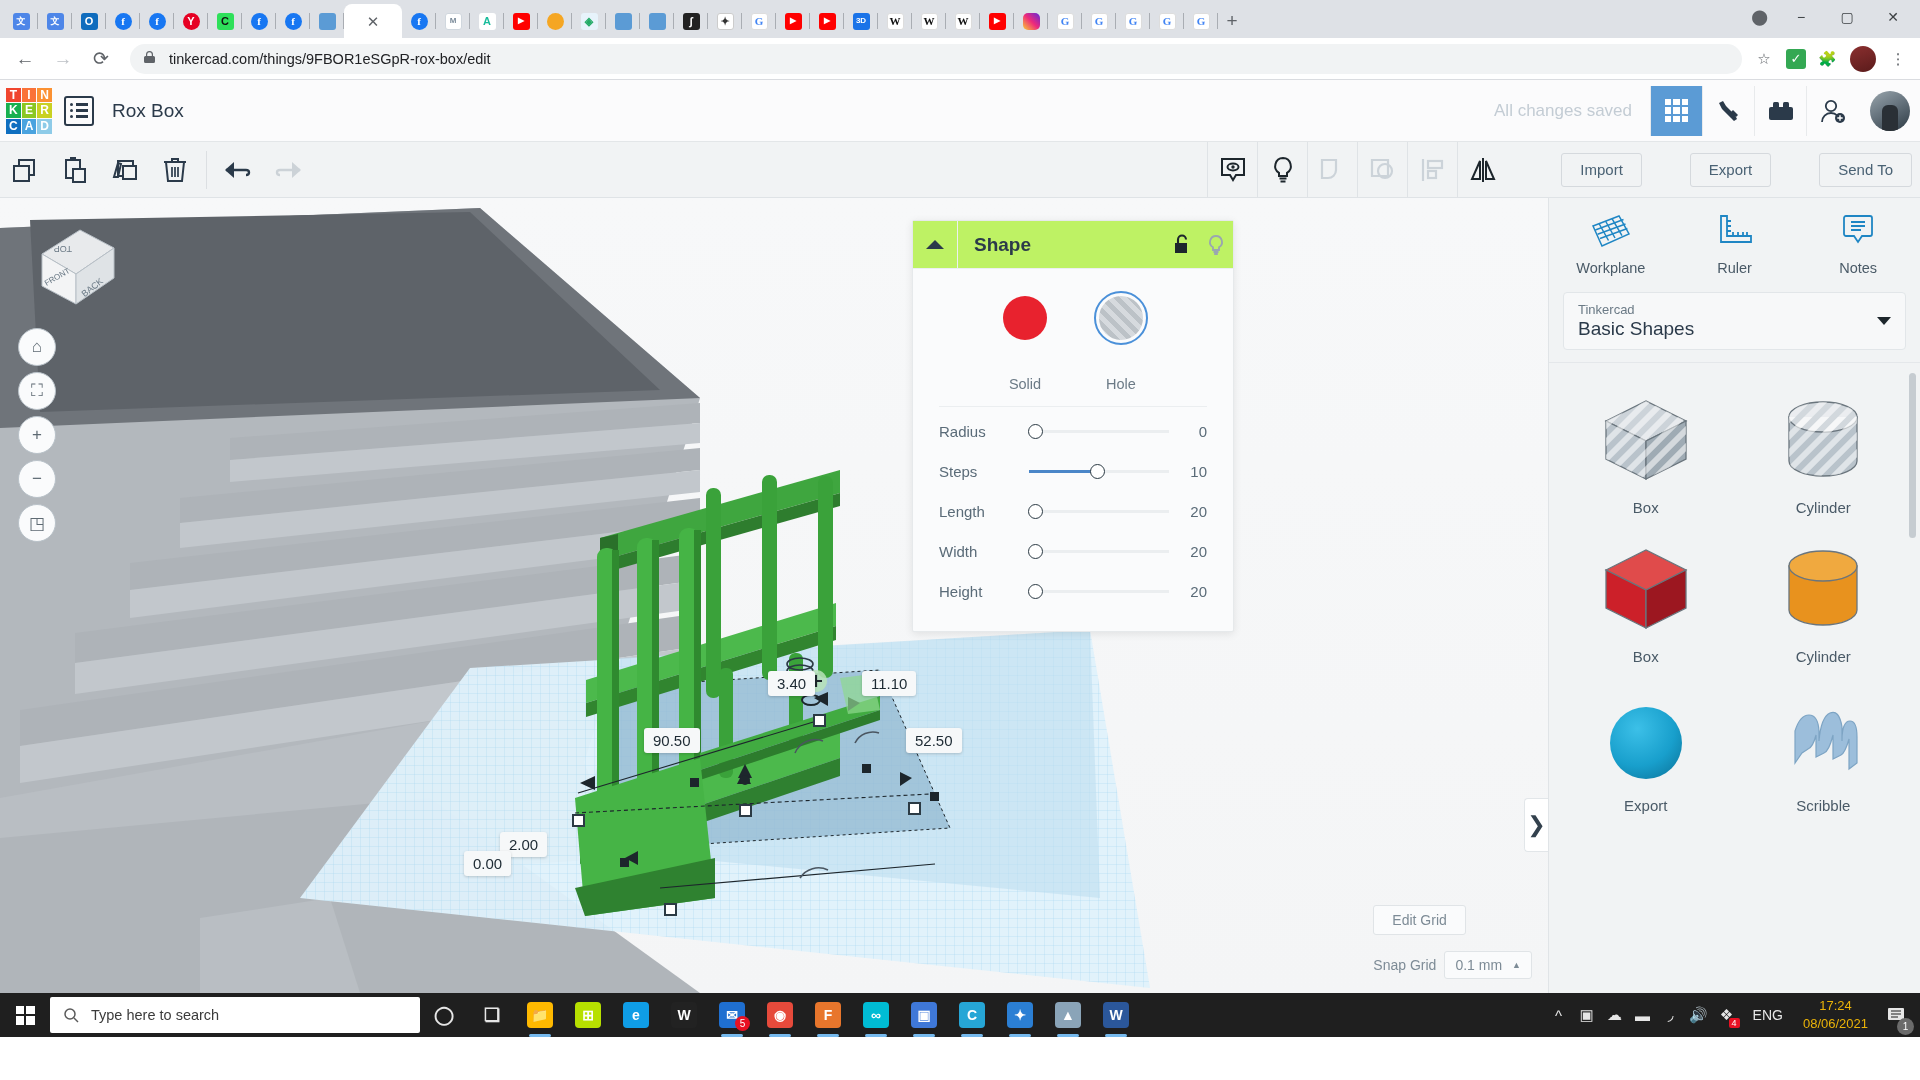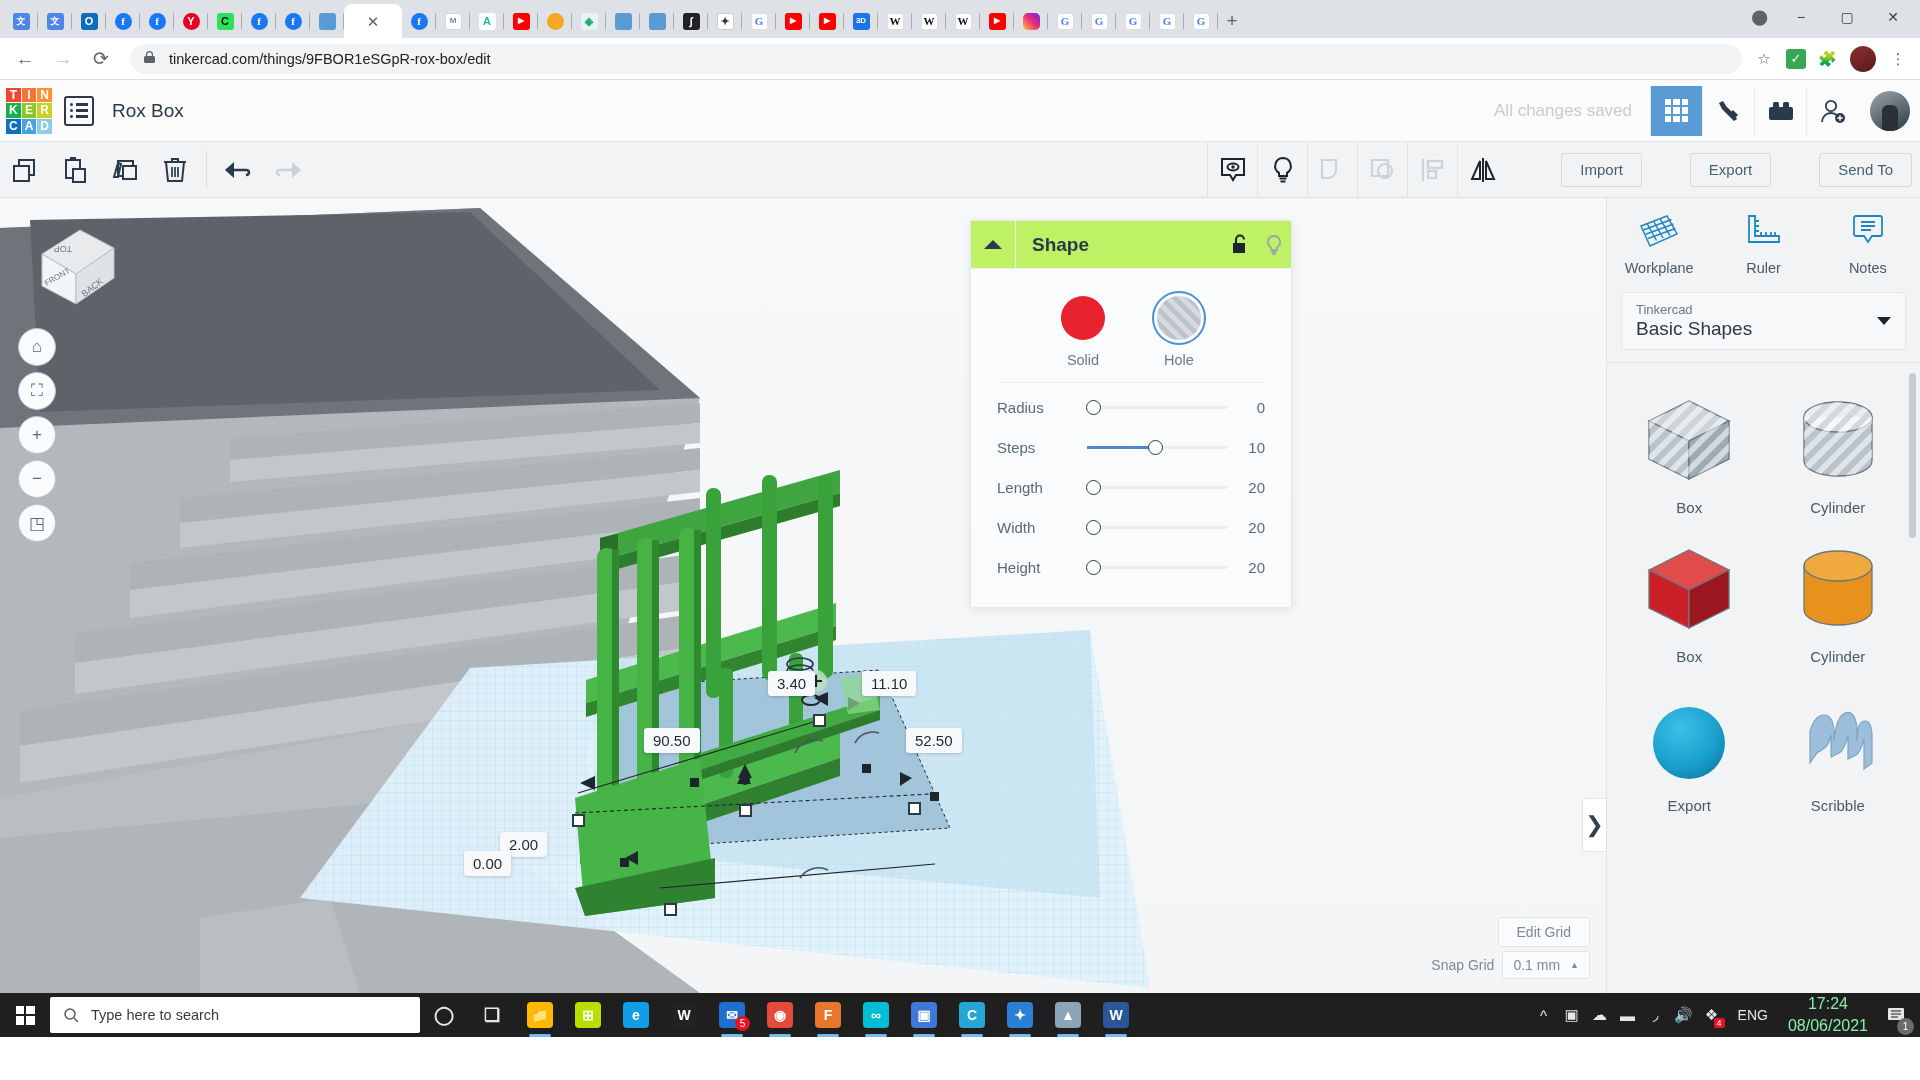--- a/index.html
+++ b/index.html
@@ -179,21 +179,21 @@
   }
   .handle-sq {
     position: absolute; width: 13px; height: 13px;
     background: #fff; border: 2px solid #2b3a44;
   }
   .handle-blk {
     position: absolute; width: 9px; height: 9px; background: #1d262c;
   }
   #grid-controls {
     position: absolute; right: 16px; bottom: 14px;
-    display: flex; flex-direction: column; align-items: flex-end; gap: 4px; margin-top: 28px;
+    display: flex; flex-direction: column; align-items: flex-start; gap: 16px; margin-top: 28px;
   }
   #edit-grid-btn {
     height: 30px; padding: 0 18px; background: #fafbfc; border: 1px solid #e0e4e7;
     border-radius: 3px; color: #7d8b96; font-size: 14px;
     display:flex;align-items:center;
   }
   #snap-row { display:flex; align-items:center; gap: 8px; }
   #snap-label { font-size: 14px; color: #7d8b96; }
   #snap-select {
     height: 28px; padding: 0 10px; background: #fafbfc; border:1px solid #e0e4e7;
@@ -211,21 +211,21 @@
     border-bottom: 1px solid #eceff1;
   }
   #sp-collapse { width: 44px; display:flex;align-items:center;justify-content:center; }
   .tri-up { width:0;height:0;border-left:9px solid transparent;border-right:9px solid transparent;
     border-bottom:9px solid #2b3a4a; }
   #sp-title { font-size: 19px; font-weight: bold; color: #2b3a4a;
     border-left: 1px solid #eceff1; padding-left: 16px; height:48px; display:flex;align-items:center;flex:1;}
   .sp-hdr-ico { width: 34px; display:flex;align-items:center;justify-content:center; }
   #sp-body { padding: 22px 26px 20px; }
   #swatch-row { display:flex; justify-content: center; gap: 42px; margin-bottom: 14px; }
-  .swatch-item { display:flex;flex-direction:column;align-items:center; }
+  .swatch-item { display:flex;flex-direction:column;align-items:center;gap:24px; }
   .swatch {
     width: 44px; height: 44px; border-radius: 50%;
   }
   .swatch-wrap { width: 54px; height:54px; border-radius:50%; display:flex;
     align-items:center;justify-content:center; }
   .swatch-wrap.selected { border: 2px solid #4a90d9; }
   .swatch-label { font-size: 14.5px; color: #6b7a86; margin-top: 7px; }
   #sp-divider { height:1px; background:#ebeef0; margin: 8px 0 4px; }
   .slider-row { display:flex; align-items:center; height: 40px; }
   .slider-label { width: 76px; font-size: 15px; color: #5a6b78; }
@@ -241,21 +241,21 @@
   
   #panel-chevron {
     position:absolute; right: 0; top: 600px; width: 24px; height: 54px;
     background: #fff; border:1px solid #e2e6e9; border-right:none;
     border-radius: 4px 0 0 4px; display:flex;align-items:center;justify-content:center;
     font-size: 22px; color: #33414d; z-index: 5;
   }
 
   
   #sidebar {
-    width: 314px; background: #f1f3f4; border-left: 1px solid #e0e4e7;
+    width: 372px; background: #f1f3f4; border-left: 1px solid #e0e4e7;
     display: flex; flex-direction: column;
   }
   #sb-tools { display: flex; padding: 14px 0 10px; }
   .sb-tool { flex:1; display:flex; flex-direction:column; align-items:center; gap:8px; }
   .sb-tool-label { font-size: 14.5px; color: #4a5a67; }
   #sb-dropdown {
     margin: 6px 14px 12px; background: #f7f8f9; border: 1px solid #e2e6e9;
     border-radius: 4px; padding: 9px 14px; display:flex; align-items:center;
   }
   #sb-dd-text { flex: 1; }
@@ -304,21 +304,21 @@
     border-radius:4px; color:#fff; font-size:14px; font-weight:bold;}
   .badge-n {
     position:absolute; right: 6px; bottom: 8px; min-width:15px;height:15px;
     background:#e81123; color:#fff; font-size:10px; border-radius:8px;
     display:flex;align-items:center;justify-content:center; padding:0 3px;
   }
   #tray { margin-left: auto; display:flex; align-items:center; height:48px; gap: 2px; padding-right: 6px;}
   .tray-ico { width: 28px; height:48px; display:flex;align-items:center;justify-content:center;
     color:#e6e6e6; font-size:15px; }
   #tray-lang { color:#e6e6e6; font-size:14px; padding: 0 10px; }
-  #tray-clock { color:#86efac; font-size:16px; line-height: 1.35; text-align:center; padding: 0 8px;}
+  #tray-clock { color:#eab308; font-size:13px; line-height: 1.35; text-align:center; padding: 0 8px;}
   #tray-notif { width: 36px; height:48px; display:flex;align-items:center;justify-content:center;
     position:relative; }
 </style>
 </head>
 <body>
 
 <div id="browser-tabstrip">
   <div id="tabs-holder" style="display:flex;align-items:flex-end;">
       <div class="tab-fav">
         <span class="fav fav-gtrans">文</span>

